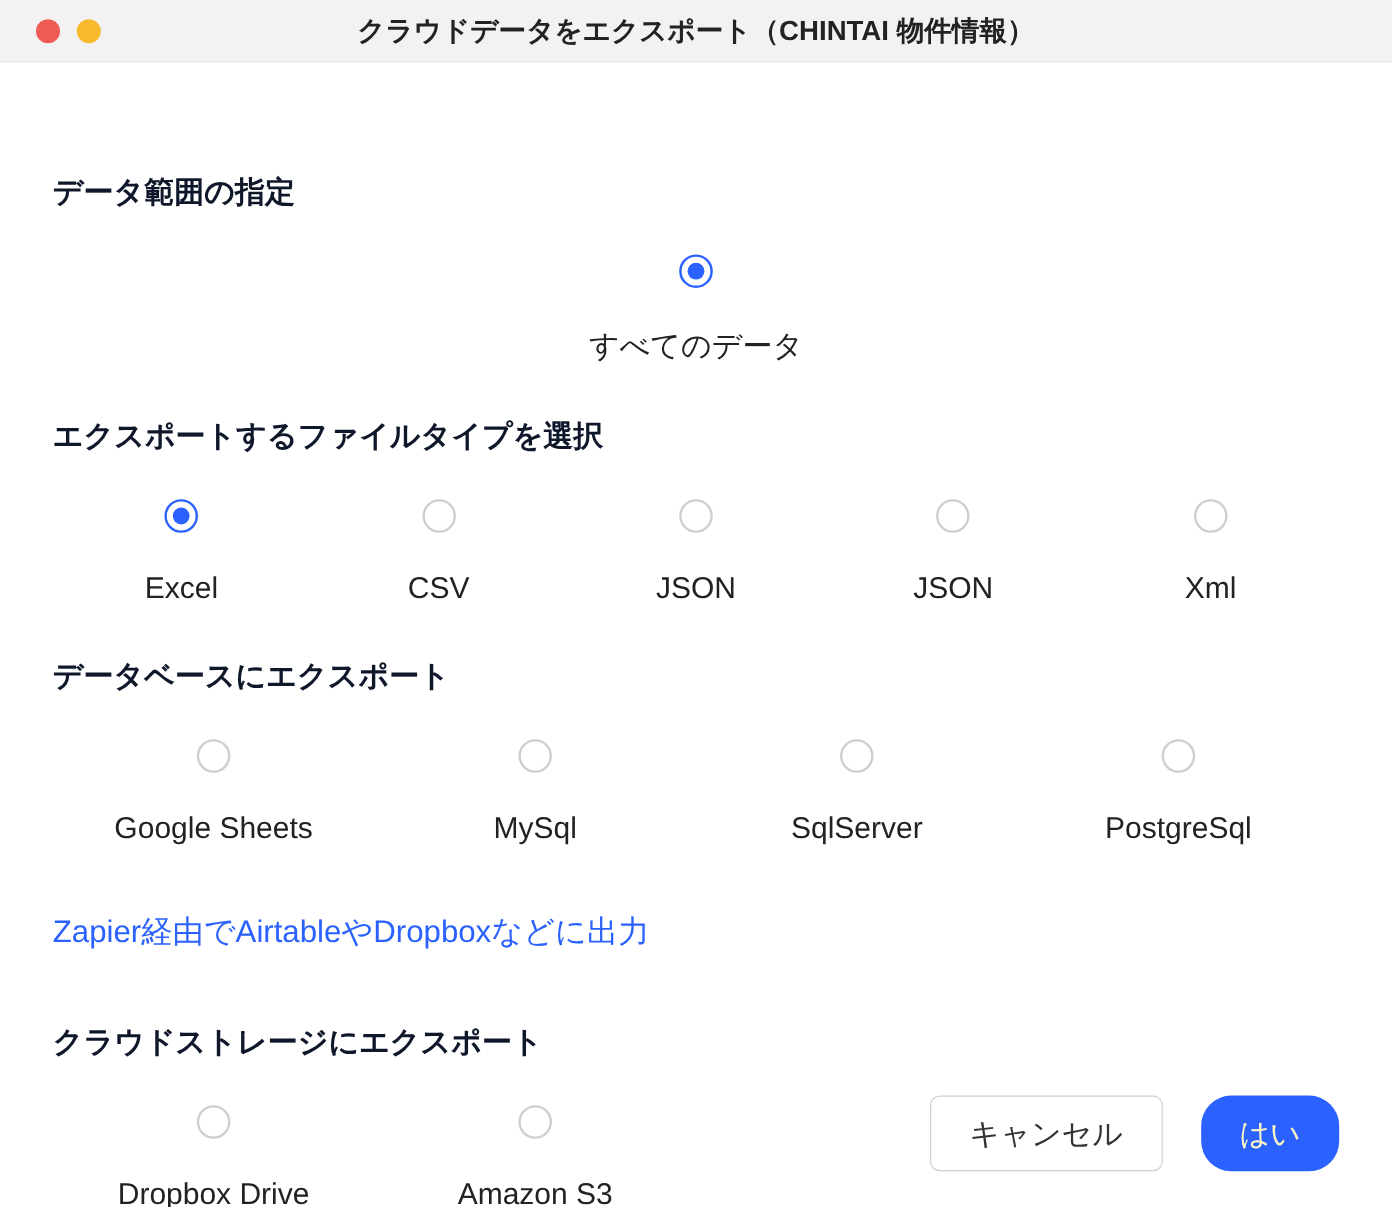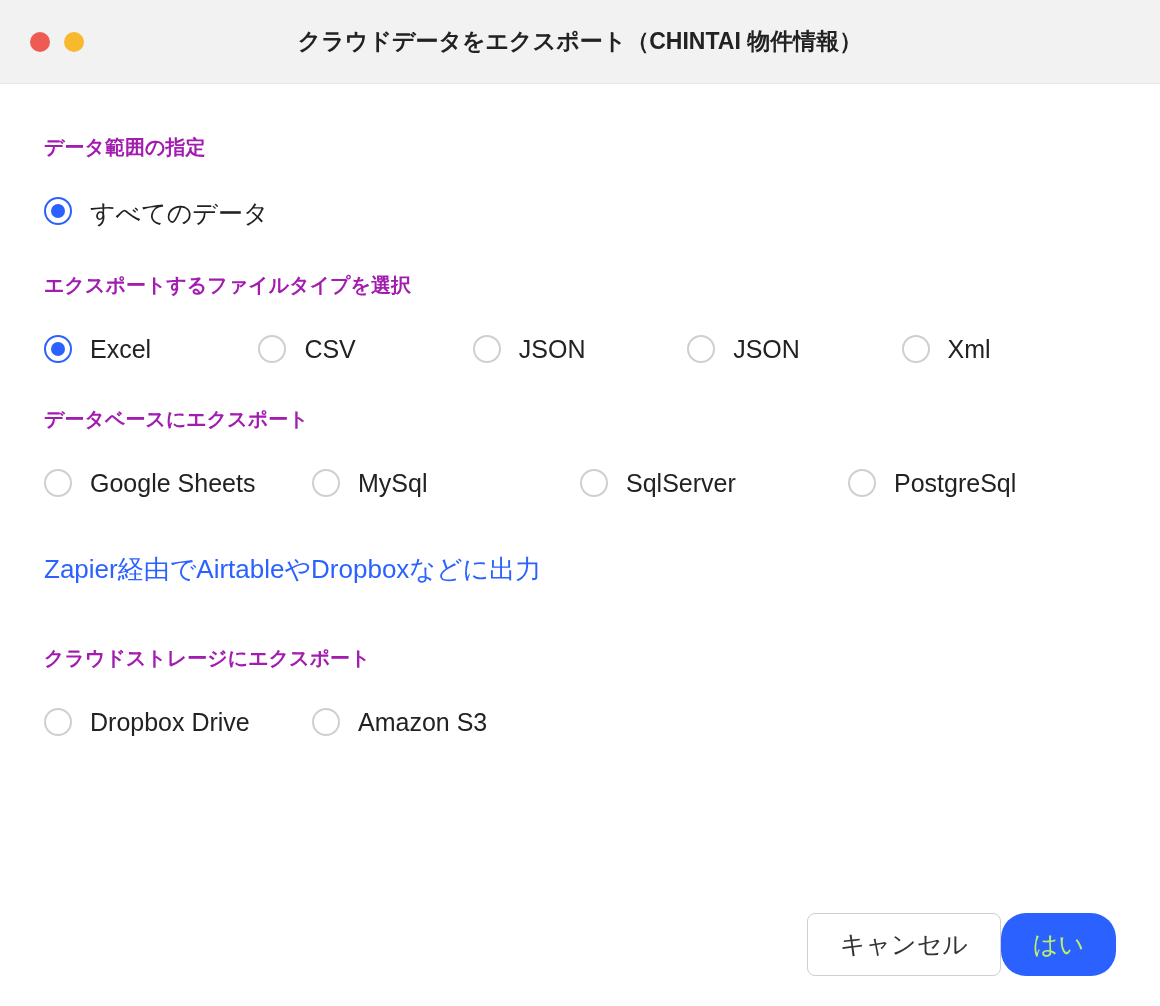--- a/index.html
+++ b/index.html
@@ -8,21 +8,21 @@
       padding: 0;
     }
     body {
       font-family: -apple-system, BlinkMacSystemFont, "Hiragino Sans", "Hiragino Kaku Gothic ProN", sans-serif;
       background: #ffffff;
       width: 1160px;
       height: 1006px;
       overflow: hidden;
     }
     .titlebar {
-      height: 84px;
+      height: 52px;
       background: #f2f2f2;
       border-bottom: 1px solid #e5e5e5;
       display: flex;
       align-items: center;
       position: relative;
     }
     .traffic-lights {
       display: flex;
       gap: 14px;
       position: absolute;
@@ -42,24 +42,25 @@
       font-weight: 600;
       color: #222;
     }
     .content {
       padding: 50px 44px 0 44px;
     }
     .section {
       margin-bottom: 42px;
     }
     .section-header {
-      font-size: 20px;
+      font-size: 25px;
       font-weight: 600;
-      color: #a21caf;
+      color: #0f172a;
       margin-bottom: 36px;
+      margin-top: 41px;
     }
     .radio-row-single {
       display: flex;
       align-items: center;
       gap: 18px;
       margin-bottom: 12px;
     }
     .radio-grid-5 {
       display: grid;
       grid-template-columns: repeat(5, 1fr);
@@ -70,23 +71,24 @@
       grid-template-columns: repeat(4, 1fr);
       gap: 0;
     }
     .radio-grid-3 {
       display: grid;
       grid-template-columns: repeat(4, 1fr);
       gap: 0;
     }
     .radio-item {
       display: flex;
-      align-items: flex-start;
-      gap: 18px;
+      align-items: center;
+      gap: 32px;
       cursor: pointer;
+      flex-direction: column;
     }
     .radio {
       width: 28px;
       height: 28px;
       border-radius: 50%;
       border: 2px solid #cfcfcf;
       flex-shrink: 0;
       display: flex;
       align-items: center;
       justify-content: center;
@@ -114,36 +116,37 @@
       margin-bottom: 12px;
     }
     .section-spacer {
       margin-top: 46px;
     }
     .footer {
       position: absolute;
       bottom: 30px;
       right: 44px;
       display: flex;
+      gap: 32px;
     }
     .btn {
       font-size: 25px;
       padding: 14px 32px;
       border-radius: 8px;
       cursor: pointer;
       border: none;
     }
     .btn-cancel {
       background: #ffffff;
       color: #333;
       border: 1px solid #cfcfcf;
     }
     .btn-confirm {
       background: #2b62ff;
-      color: #bef264;
+      color: #fef9c3;
       border-radius: 25px;
     }
   </style>
 </head>
 <body>
 
 <div class="titlebar">
   <div class="traffic-lights">
     <div class="traffic-light tl-red"></div>
     <div class="traffic-light tl-yellow"></div>

